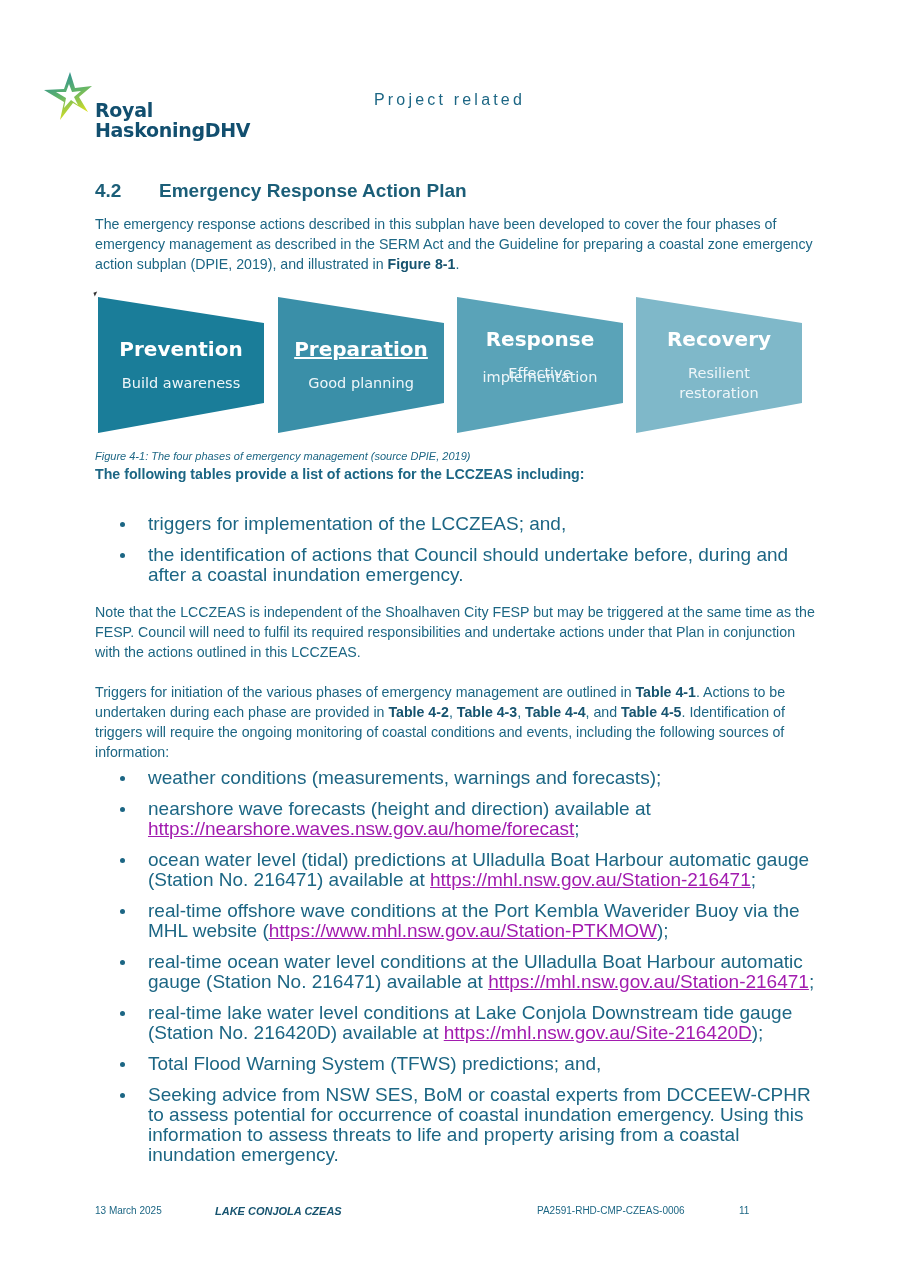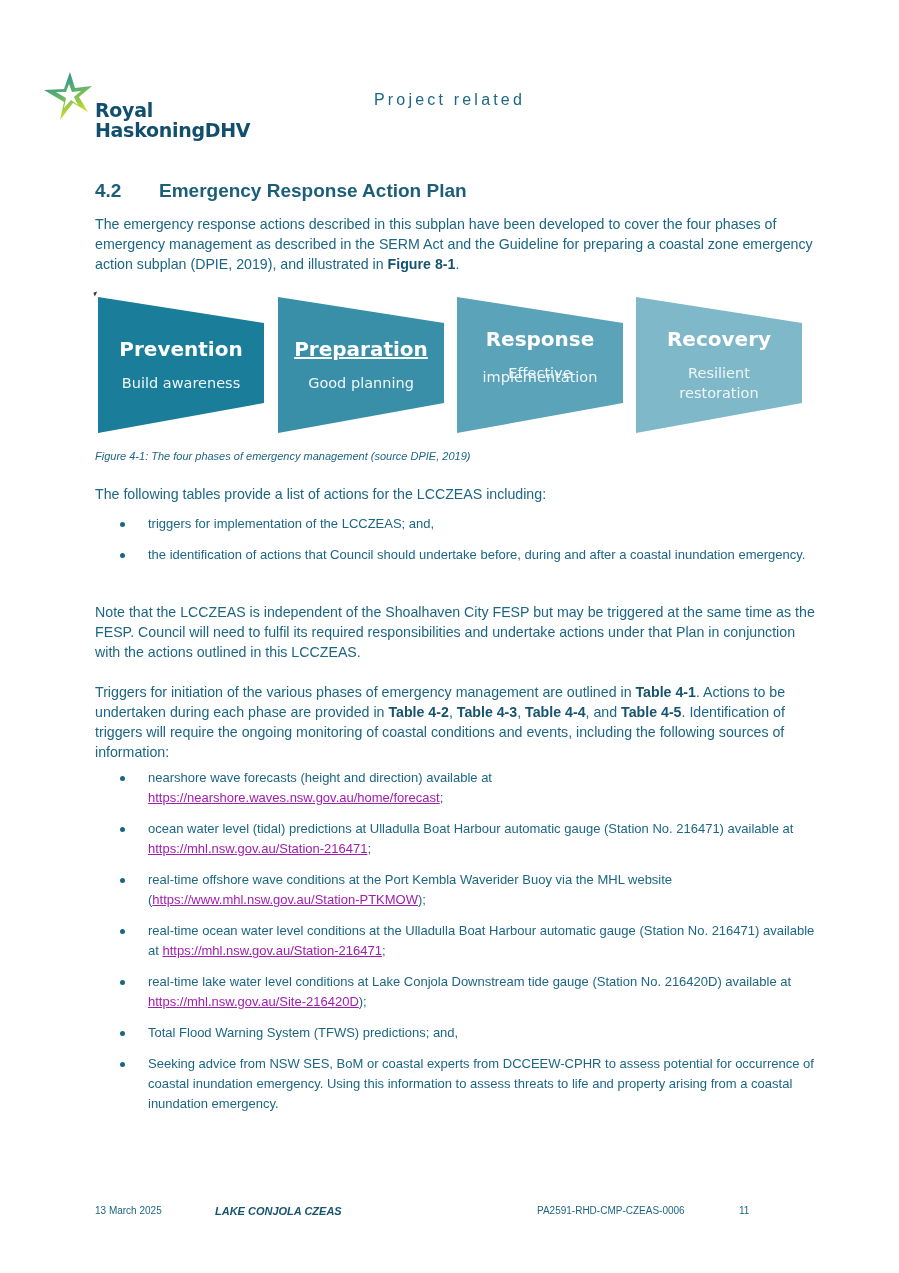--- a/index.html
+++ b/index.html
@@ -33,21 +33,21 @@
     }
     .phase .sub {
       position: absolute; left: 0; width: 100%; text-align: center; color: #eef6f9;
       font-family: "DejaVu Sans", sans-serif; font-size: 14.5px; line-height: 20px;
     }
     .caption {
       position: absolute; left: 95px; top: 450px; font-size: 11px; font-style: italic; color: #1c6684;
     }
     ul.bullets { position: absolute; left: 95px; width: 730px; margin: 0; padding: 0; list-style: none; }
     ul.bullets li {
-      position: relative; padding-left: 53px; font-size: 13px; line-height: 20px; color: #1c6684; margin-bottom: 11px;
+      position: relative; padding-left: 53px; font-size: 19px; line-height: 20px; color: #1c6684; margin-bottom: 11px;
     }
     ul.bullets li .dot {
       position: absolute; left: 25px; top: 8px; width: 5px; height: 5px; border-radius: 50%; background: #1c6684;
     }
     a.link { color: #a21caf; text-decoration: underline; }
     .footer { position: absolute; top: 1205px; font-size: 10px; color: #1c6684; }
     .footer.bold { font-weight: bold; font-size: 11px; color: #16536f; font-style: italic; }
     .cursor { position: absolute; left: 94px; top: 292px; width: 0; height: 0;
       border-left: 4px solid #333; border-bottom: 4px solid transparent; transform: rotate(-20deg); }
   </style>
@@ -112,34 +112,35 @@
         <polygon points="0,0 166,26 166,106 0,136" fill="#7fb8c9"></polygon>
       </svg>
     <div class="title" style="top:30px;">Recovery</div>
     <div class="sub" style="top:66px;">Resilient</div>
     <div class="sub" style="top:86px;">restoration</div>
   </div>
 </div>
 
 <div class="caption">Figure 4-1: The four phases of emergency management (source DPIE, 2019)</div>
 
-<div class="para" style="top:484px;">The following tables provide a list of actions for the LCCZEAS including:</div>
+<div class="para" style="top:464px;font-weight:bold;">The following tables provide a list of actions for the LCCZEAS including:</div>
 
 <ul class="bullets" style="top:514px;">
   <li><span class="dot"></span><span>triggers for implementation of the LCCZEAS; and,</span></li>
   <li><span class="dot"></span><span>the identification of actions that Council should undertake before, during and after a coastal inundation emergency.</span></li>
 </ul>
 
 <div class="para" style="top:602px;">Note that the LCCZEAS is independent of the Shoalhaven City FESP but may be triggered at the same time as the FESP. Council will need to fulfil its required responsibilities and undertake actions under that Plan in conjunction with the actions outlined in this LCCZEAS.</div>
 
 <div class="para" style="top:682px;">
   <span>Triggers for initiation of the various phases of emergency management are outlined in </span><b>Table 4-1</b><span>. Actions to be undertaken during each phase are provided in </span><b>Table 4-2</b><span>, </span><b>Table 4-3</b><span>, </span><b>Table 4-4</b><span>, and </span><b>Table 4-5</b><span>. Identification of triggers will require the ongoing monitoring of coastal conditions and events, including the following sources of information:</span>
 </div>
 
 <ul class="bullets" style="top:768px;">
+  <li><span class="dot"></span><span>weather conditions (measurements, warnings and forecasts);</span></li>
   <li><span class="dot"></span><span>nearshore wave forecasts (height and direction) available at </span><br><a class="link">https://nearshore.waves.nsw.gov.au/home/forecast</a><span>;</span></li>
   <li><span class="dot"></span><span>ocean water level (tidal) predictions at Ulladulla Boat Harbour automatic gauge (Station No. 216471) available at </span><a class="link">https://mhl.nsw.gov.au/Station-216471</a><span>;</span></li>
   <li><span class="dot"></span><span>real-time offshore wave conditions at the Port Kembla Waverider Buoy via the MHL website (</span><a class="link">https://www.mhl.nsw.gov.au/Station-PTKMOW</a><span>);</span></li>
   <li><span class="dot"></span><span>real-time ocean water level conditions at the Ulladulla Boat Harbour automatic gauge (Station No. 216471) available at </span><a class="link">https://mhl.nsw.gov.au/Station-216471</a><span>;</span></li>
   <li><span class="dot"></span><span>real-time lake water level conditions at Lake Conjola Downstream tide gauge (Station No. 216420D) available at </span><a class="link">https://mhl.nsw.gov.au/Site-216420D</a><span>);</span></li>
   <li><span class="dot"></span><span>Total Flood Warning System (TFWS) predictions; and,</span></li>
   <li><span class="dot"></span><span>Seeking advice from NSW SES, BoM or coastal experts from DCCEEW-CPHR to assess potential for occurrence of coastal inundation emergency. Using this information to assess threats to life and property arising from a coastal inundation emergency.</span></li>
 </ul>
 
 <div class="footer" style="left:95px;">13 March 2025</div>

